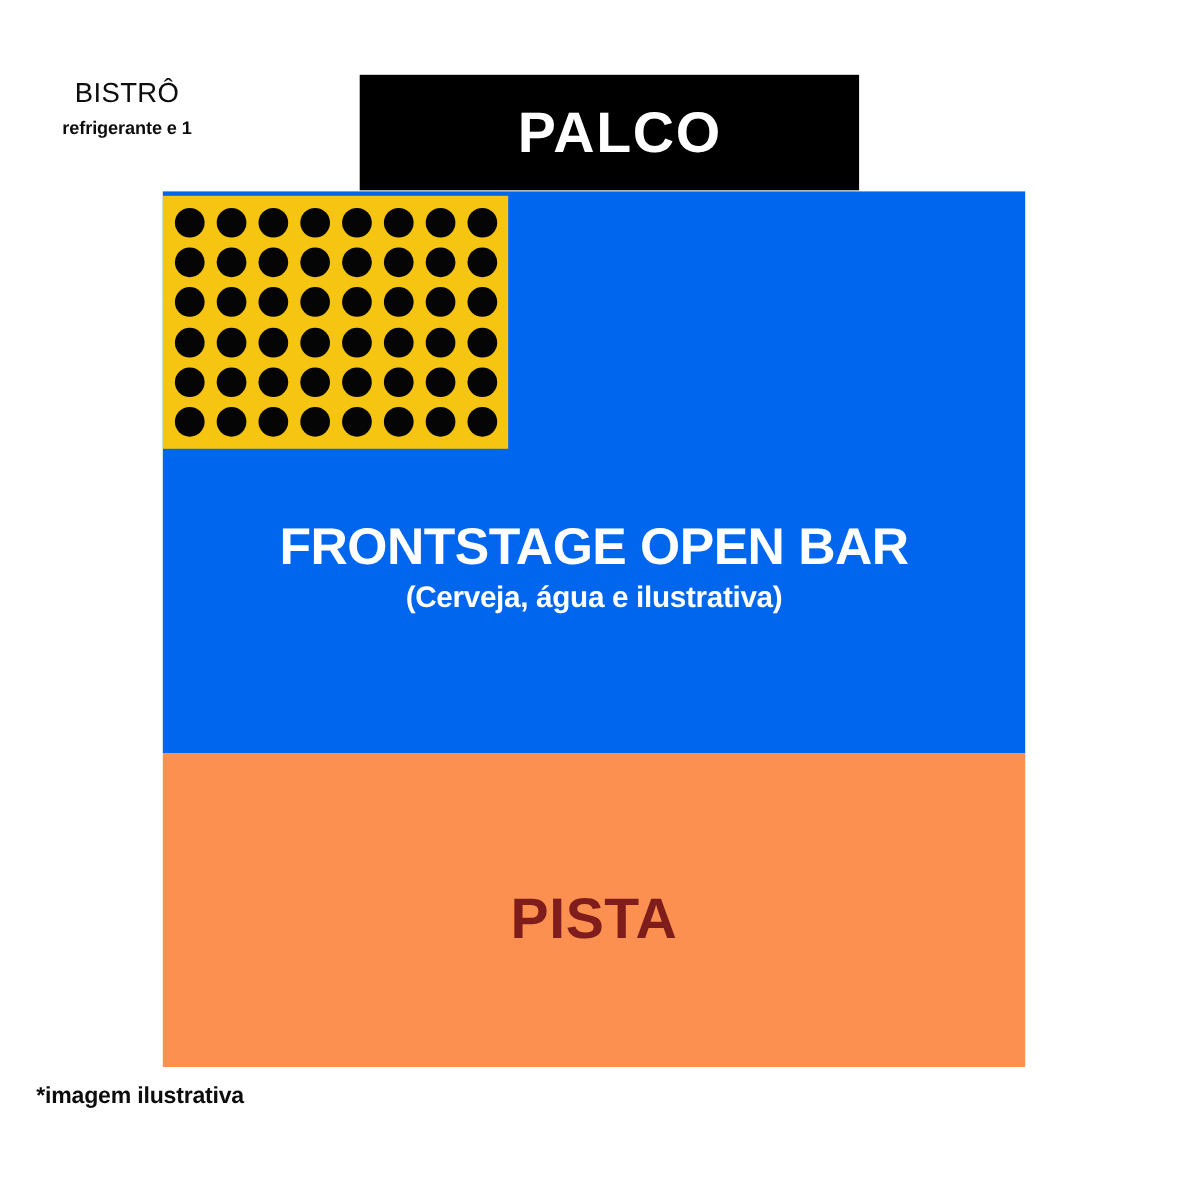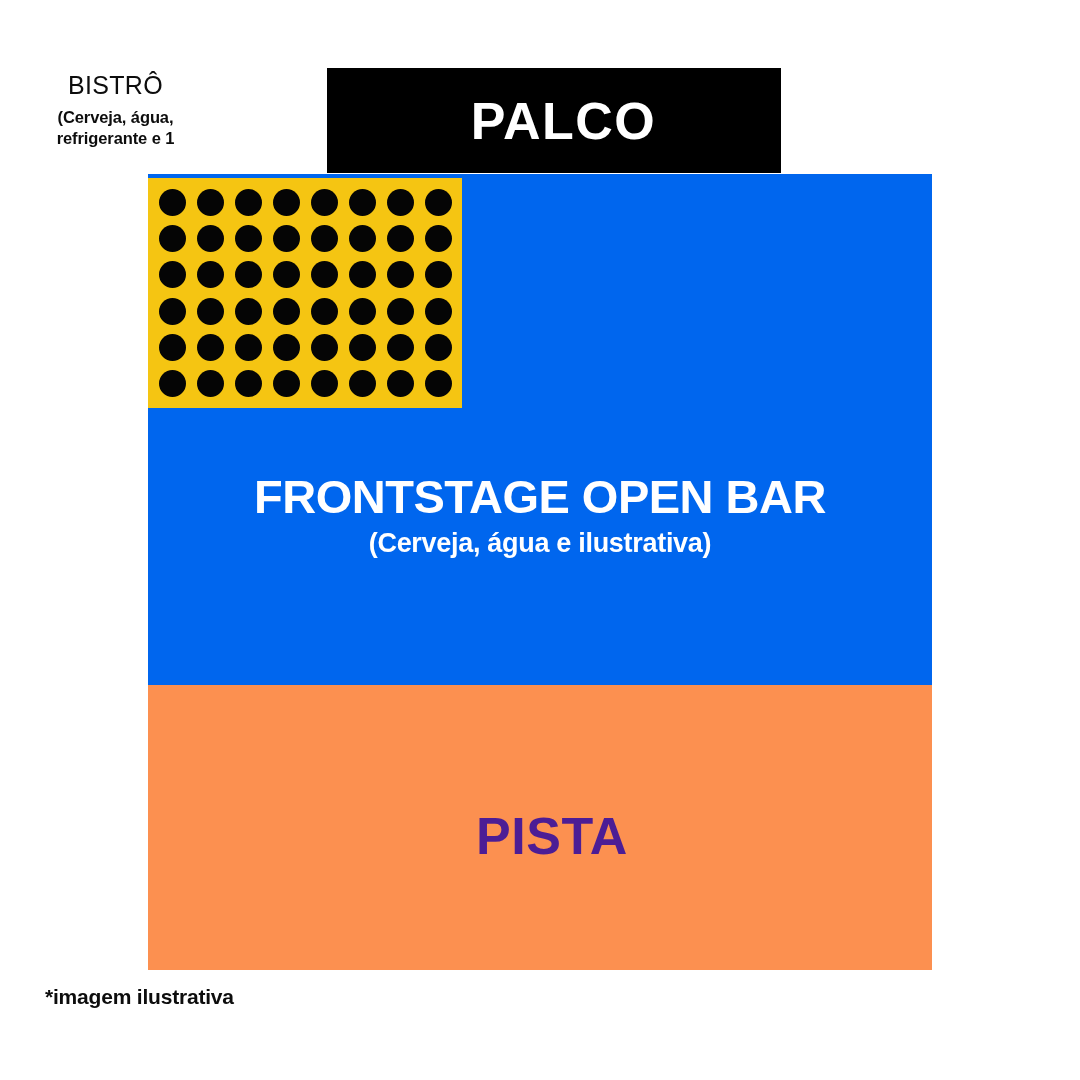--- a/index.html
+++ b/index.html
@@ -124,48 +124,45 @@
     width: 784px;
     height: 285px;
     background: #fc9050;
   }
   .pista-block .pista-label {
     position: absolute;
     left: 0;
     top: 125px;
     width: 784px;
     text-align: center;
-    color: #4c1d95;
+    color: #7f1d1d;
     font-size: 52px;
     font-weight: 700;
     letter-spacing: 0.5px;
     line-height: 1;
-    margin-left: 12px;
   }
 
   
   .footer-note {
     position: absolute;
     left: 33px;
     top: 985px;
     color: #0d0d0d;
     font-size: 21px;
     font-weight: 700;
     letter-spacing: -0.2px;
-    margin-left: 12px;
   }
 </style>
 </head>
 <body>
 
 <div id="venue-map">
 
   <div class="bistro-legend">
     <div class="legend-title">BISTRÔ</div>
-    <div class="legend-sub">(Cerveja, água,</div>
     <div class="legend-sub">refrigerante e 1</div>
   </div>
 
   <div class="stage-block">
     <span class="stage-label">PALCO</span>
   </div>
 
   <div class="frontstage-block">
     <div class="frontstage-text">
       <div class="fs-title">FRONTSTAGE OPEN BAR</div>

